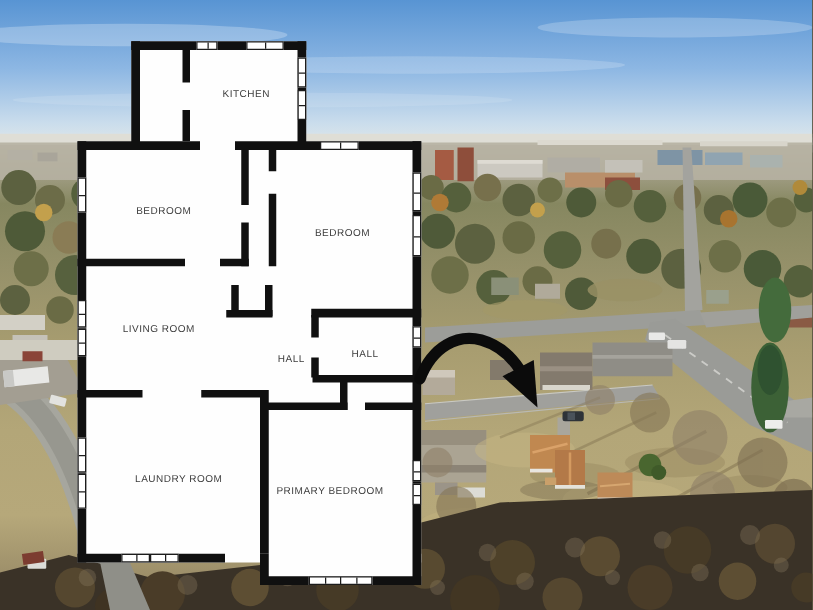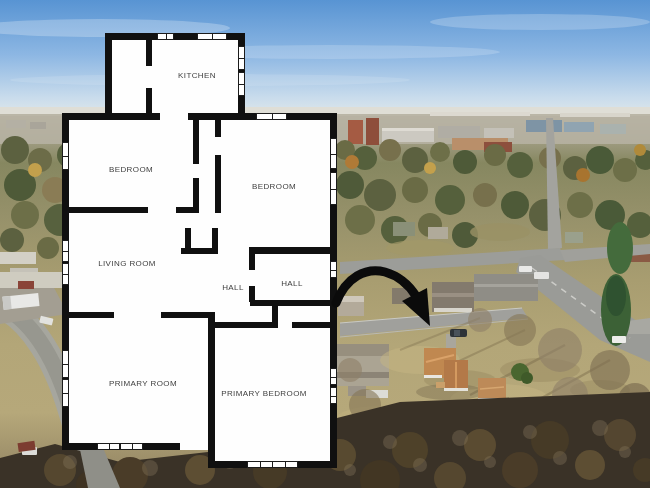--- a/index.html
+++ b/index.html
@@ -330,21 +330,21 @@
     <div class="fp-window fp-win-h" style="left:120px;top:443px;width:23px;height:7px"></div>
     <div class="fp-window fp-win-h" style="left:247px;top:461px;width:26px;height:7px"></div>
     <div class="fp-window fp-win-h" style="left:272px;top:461px;width:26px;height:7px"></div>
 
     <div class="fp-label" style="left:197px;top:75px">KITCHEN</div>
     <div class="fp-label" style="left:131px;top:169px">BEDROOM</div>
     <div class="fp-label" style="left:274px;top:186px">BEDROOM</div>
     <div class="fp-label" style="left:127px;top:263px">LIVING ROOM</div>
     <div class="fp-label" style="left:233px;top:287px">HALL</div>
     <div class="fp-label" style="left:292px;top:283px">HALL</div>
-    <div class="fp-label" style="left:143px;top:383px">PRIMARY ROOM</div>
+    <div class="fp-label" style="left:143px;top:383px">LAUNDRY ROOM</div>
     <div class="fp-label" style="left:264px;top:393px">PRIMARY BEDROOM</div>
   </div>
 
   <svg class="arrow-svg" width="650" height="488" viewBox="0 0 650 488">
     <path d="M 336 303 C 346 277 366 267 385 272 C 399 276 409 285 416 296" fill="none" stroke="#0b0b0b" stroke-width="9" stroke-linecap="round"></path>
     <polygon points="427,288 402,301 430,326" fill="#0b0b0b"></polygon>
   </svg>
 
 </div>
 

